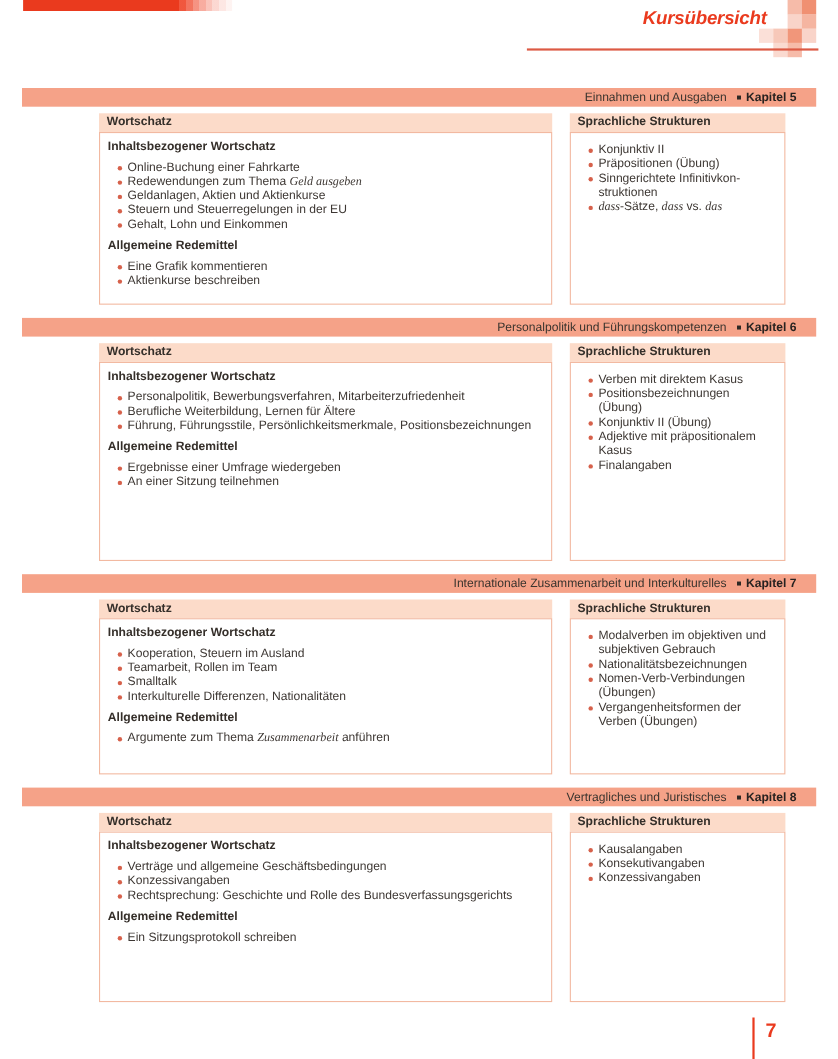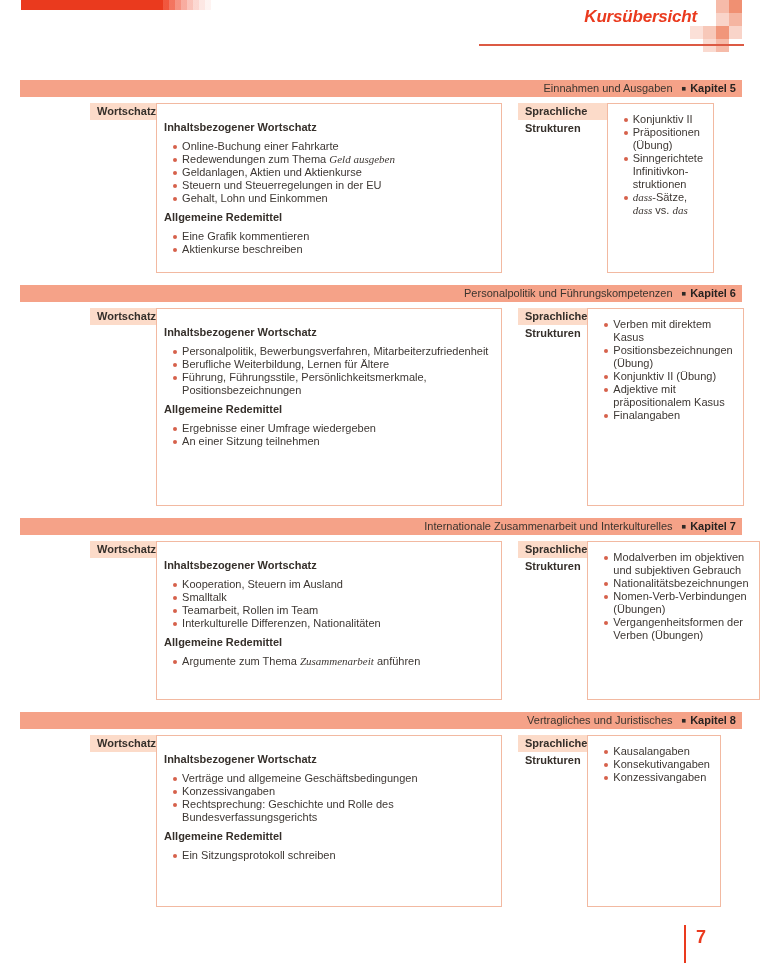--- a/index.html
+++ b/index.html
@@ -34,37 +34,37 @@
   .mosaic i{position:absolute;width:13px;height:13px;left:calc(var(--c)*13px);top:calc(var(--r)*13px);
     background:var(--mosaic-base);opacity:var(--o);}
   h1.title{position:absolute;top:6px;right:65px;margin:0;font-size:17px;line-height:22px;
     font-weight:700;color:var(--accent-red);letter-spacing:-.2px;font-style:italic;}
   .title-underline{position:absolute;left:479px;top:44px;width:265px;height:2px;background:#dc5a44;}
 
   
   main{position:absolute;left:20px;top:80px;width:722px;}
   section.chapter{margin-bottom:12px;}
   .chapter-bar{height:17px;line-height:17px;background:var(--bar-salmon);
-    text-align:right;padding-right:6px;font-size:11px;color:var(--chapter-text);white-space:nowrap;}
+    text-align:right;padding-right:18px;font-size:11px;color:var(--chapter-text);white-space:nowrap;}
   .chapter-bar .sq{font-size:7.5px;color:#2e2925;margin:0 4px 0 6px;vertical-align:1px;}
   .chapter-bar .kap{font-weight:700;color:var(--kapitel-text);}
   .columns{display:flex;gap:16px;padding-left:70px;margin-top:6px;align-items:stretch;}
-  .col{display:flex;flex-direction:row;}
+  .col{display:flex;flex-direction:column;}
   .col-left{width:412px;flex:none;}
   .col-right{width:196px;flex:none;}
   .chapter:nth-of-type(1) .col{min-height:170px;}
   .chapter:nth-of-type(2) .col{min-height:198px;}
   .chapter:nth-of-type(3) .col{min-height:159px;}
   .chapter:nth-of-type(4) .col{min-height:172px;}
   .col-head{height:17px;line-height:17px;background:var(--subhead-salmon);
     font-size:11px;font-weight:700;padding-left:7px;color:#352f2a;}
   .col-body{flex:1;border:1px solid var(--box-border);background:#fff;
     padding:3px 4px 8px 7px;font-size:11px;line-height:13px;}
   .group-head{font-weight:700;margin:5px 0 1px;color:#352f2a;}
-  .group-head:first-child{margin-top:14px;}
+  .group-head:first-child{margin-top:3px;}
   ul.bullets{list-style:none;margin:6px;padding:0;}
   ul.bullets li{position:relative;padding-left:12px;}
   ul.bullets li::before{content:"";position:absolute;left:3px;top:4.5px;width:4px;height:4px;
     border-radius:2px;background:var(--bullet);}
   em{font-style:italic;font-family:Liberation Serif, serif;}
 
   
   .footer-rule{position:absolute;left:684px;top:925px;width:2px;height:38px;background:var(--accent-red);}
   .page-number{position:absolute;left:696px;top:927px;font-size:18px;font-weight:700;color:var(--accent-red);}
 </style>
@@ -169,22 +169,22 @@
     <div class="chapter-bar">
       <span>Internationale Zusammenarbeit und Interkulturelles </span><span class="sq">■</span><span class="kap">Kapitel 7</span>
     </div>
     <div class="columns">
       <div class="col col-left">
         <div class="col-head">Wortschatz</div>
         <div class="col-body">
               <div class="group-head">Inhaltsbezogener Wortschatz</div>
               <ul class="bullets">
                 <li>Kooperation, Steuern im Ausland</li>
+                <li>Teamarbeit, Rollen im Team</li>
                 <li>Smalltalk</li>
-                <li>Teamarbeit, Rollen im Team</li>
                 <li>Interkulturelle Differenzen, Nationalitäten</li>
               </ul>
               <div class="group-head">Allgemeine Redemittel</div>
               <ul class="bullets">
                 <li>Argumente zum Thema <em>Zusammenarbeit</em> anführen</li>
               </ul>
             </div>
       </div>
       <div class="col col-right">
         <div class="col-head">Sprachliche Strukturen</div>

